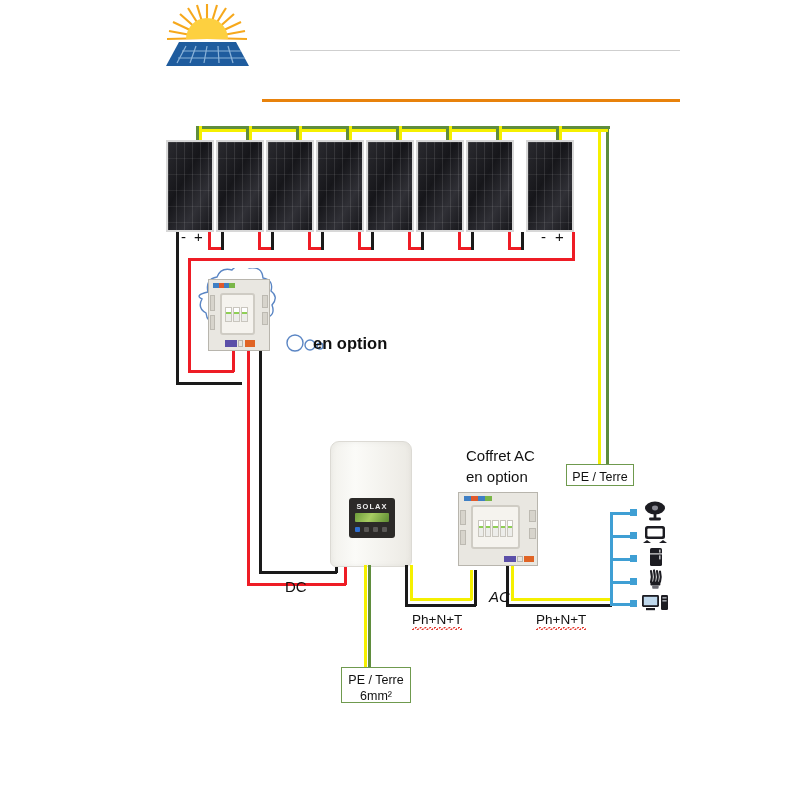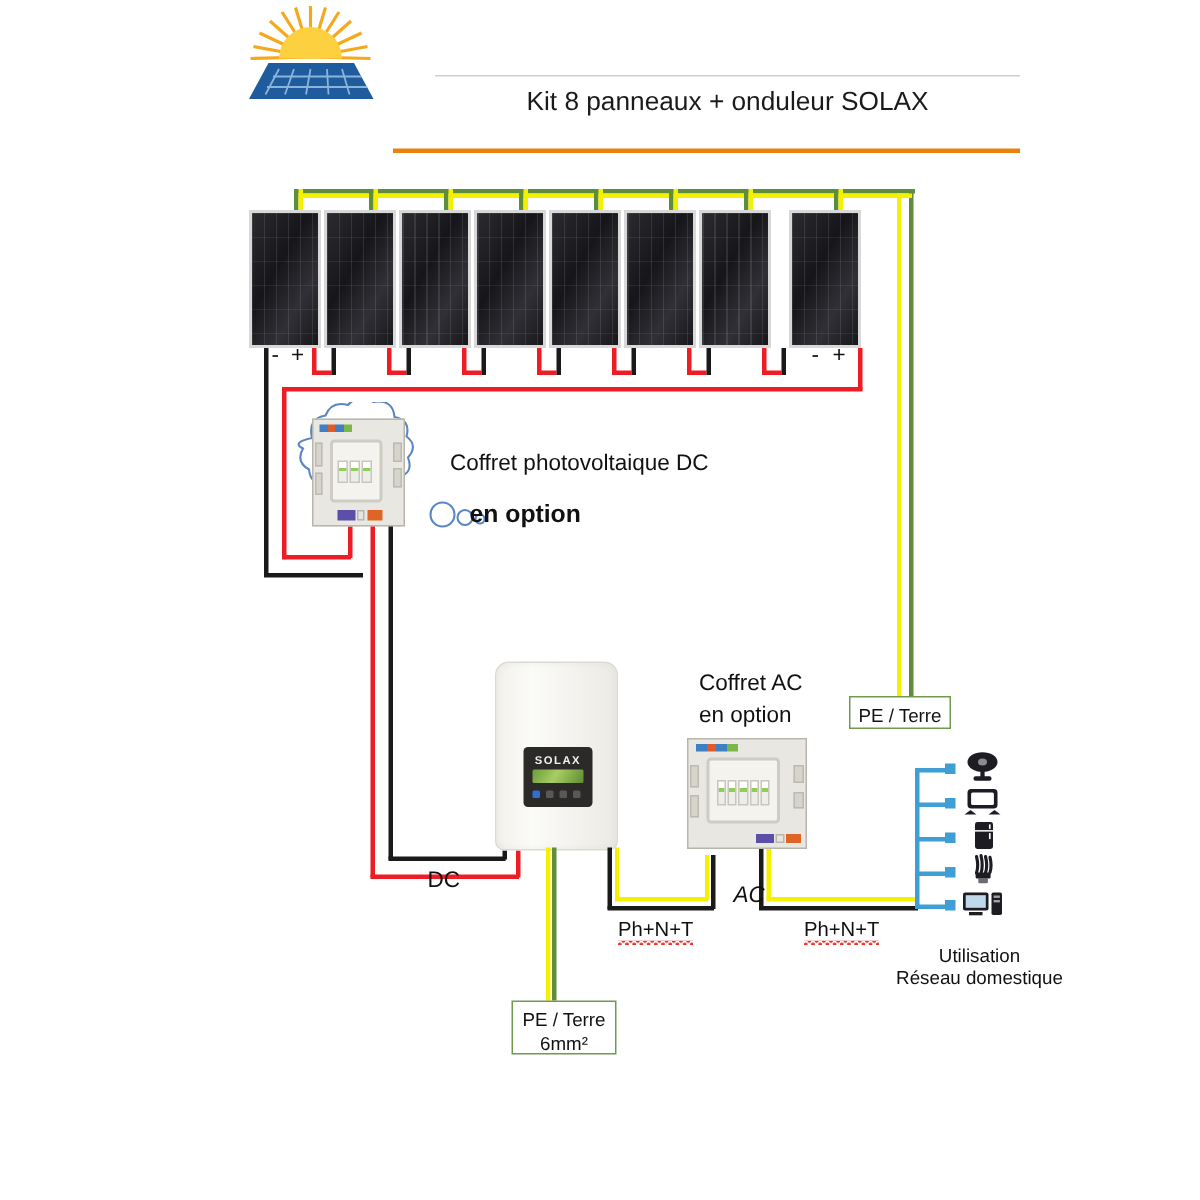--- a/index.html
+++ b/index.html
@@ -238,21 +238,20 @@
           <line x1="66" y1="44" x2="67" y2="61"></line>
           <line x1="76" y1="44" x2="81" y2="61"></line>
           <line x1="30" y1="49" x2="89" y2="49"></line>
           <line x1="26" y1="56" x2="93" y2="56"></line>
         </g>
       </g>
     </svg>
   </div>
 
   <div id="title-rule-top" class="abs"></div>
-  <div id="title-text" class="abs">Kit 8 panneaux + onduleur SOLAX</div>
   <div id="title-rule-bottom" class="abs"></div>
 
   <div class="w wg abs" style="left:196px; top:126px; width:414px; height:3px;"></div>
   <div class="w wy abs" style="left:196px; top:129px; width:410px; height:3px;"></div>
 
   <div class="w wg abs" style="left:196px; top:126px; width:3px; height:16px;"></div>
   <div class="w wy abs" style="left:199px; top:126px; width:3px; height:16px;"></div>
   <div class="w wg abs" style="left:246px; top:126px; width:3px; height:16px;"></div>
   <div class="w wy abs" style="left:249px; top:126px; width:3px; height:16px;"></div>
   <div class="w wg abs" style="left:296px; top:126px; width:3px; height:16px;"></div>
@@ -340,21 +339,20 @@
         <div class="breaker"></div>
         <div class="breaker"></div>
         <div class="breaker"></div>
       </div>
     </div>
     <div class="coffret-chip" style="left:26%; bottom:5%; width:20%; height:9%; background:#5b4fa8;"></div>
     <div class="coffret-chip" style="left:48%; bottom:5%; width:9%; height:9%; background:#e7e5df; border:1px solid #b9b6ae;"></div>
     <div class="coffret-chip" style="left:60%; bottom:5%; width:16%; height:9%; background:#e06425;"></div>
   </div>
 
-  <div class="lbl lbl-big" style="left:300px; top:300px;">Coffret photovoltaique DC</div>
   <div class="lbl lbl-bold" style="left:313px; top:334px;">en option</div>
 
   <div class="w wr abs" style="left:247px; top:351px; width:2.5px; height:234px;"></div>
   <div class="w wr abs" style="left:247px; top:583px; width:99px; height:2.5px;"></div>
   <div class="w wr abs" style="left:344px; top:567px; width:2.5px; height:18px;"></div>
   <div class="w wk abs" style="left:259px; top:351px; width:2.5px; height:222px;"></div>
   <div class="w wk abs" style="left:259px; top:571px; width:78px; height:2.5px;"></div>
   <div class="w wk abs" style="left:335px; top:567px; width:2.5px; height:6px;"></div>
 
   <div class="lbl lbl-big" style="left:285px; top:578px;">DC</div>
@@ -463,18 +461,14 @@
 
   <svg class="appliance" style="left:640px; top:592px;" viewBox="0 0 30 22">
     <rect x="2" y="3" width="17" height="12" rx="1.4" fill="#1c1c22"></rect>
     <rect x="3.8" y="4.8" width="13.4" height="8.4" fill="#bfd8ec"></rect>
     <rect x="6" y="16" width="9" height="2.2" fill="#1c1c22"></rect>
     <rect x="21" y="3" width="7" height="15" rx="1.2" fill="#1c1c22"></rect>
     <rect x="22.4" y="5" width="4.2" height="1.6" fill="#9fa3aa"></rect>
     <rect x="22.4" y="8" width="4.2" height="1.6" fill="#9fa3aa"></rect>
   </svg>
 
-  <div id="use-caption" class="abs">
-    <div>Utilisation</div>
-    <div>Réseau domestique</div>
-  </div>
 
 </div>
 
 </body></html>

